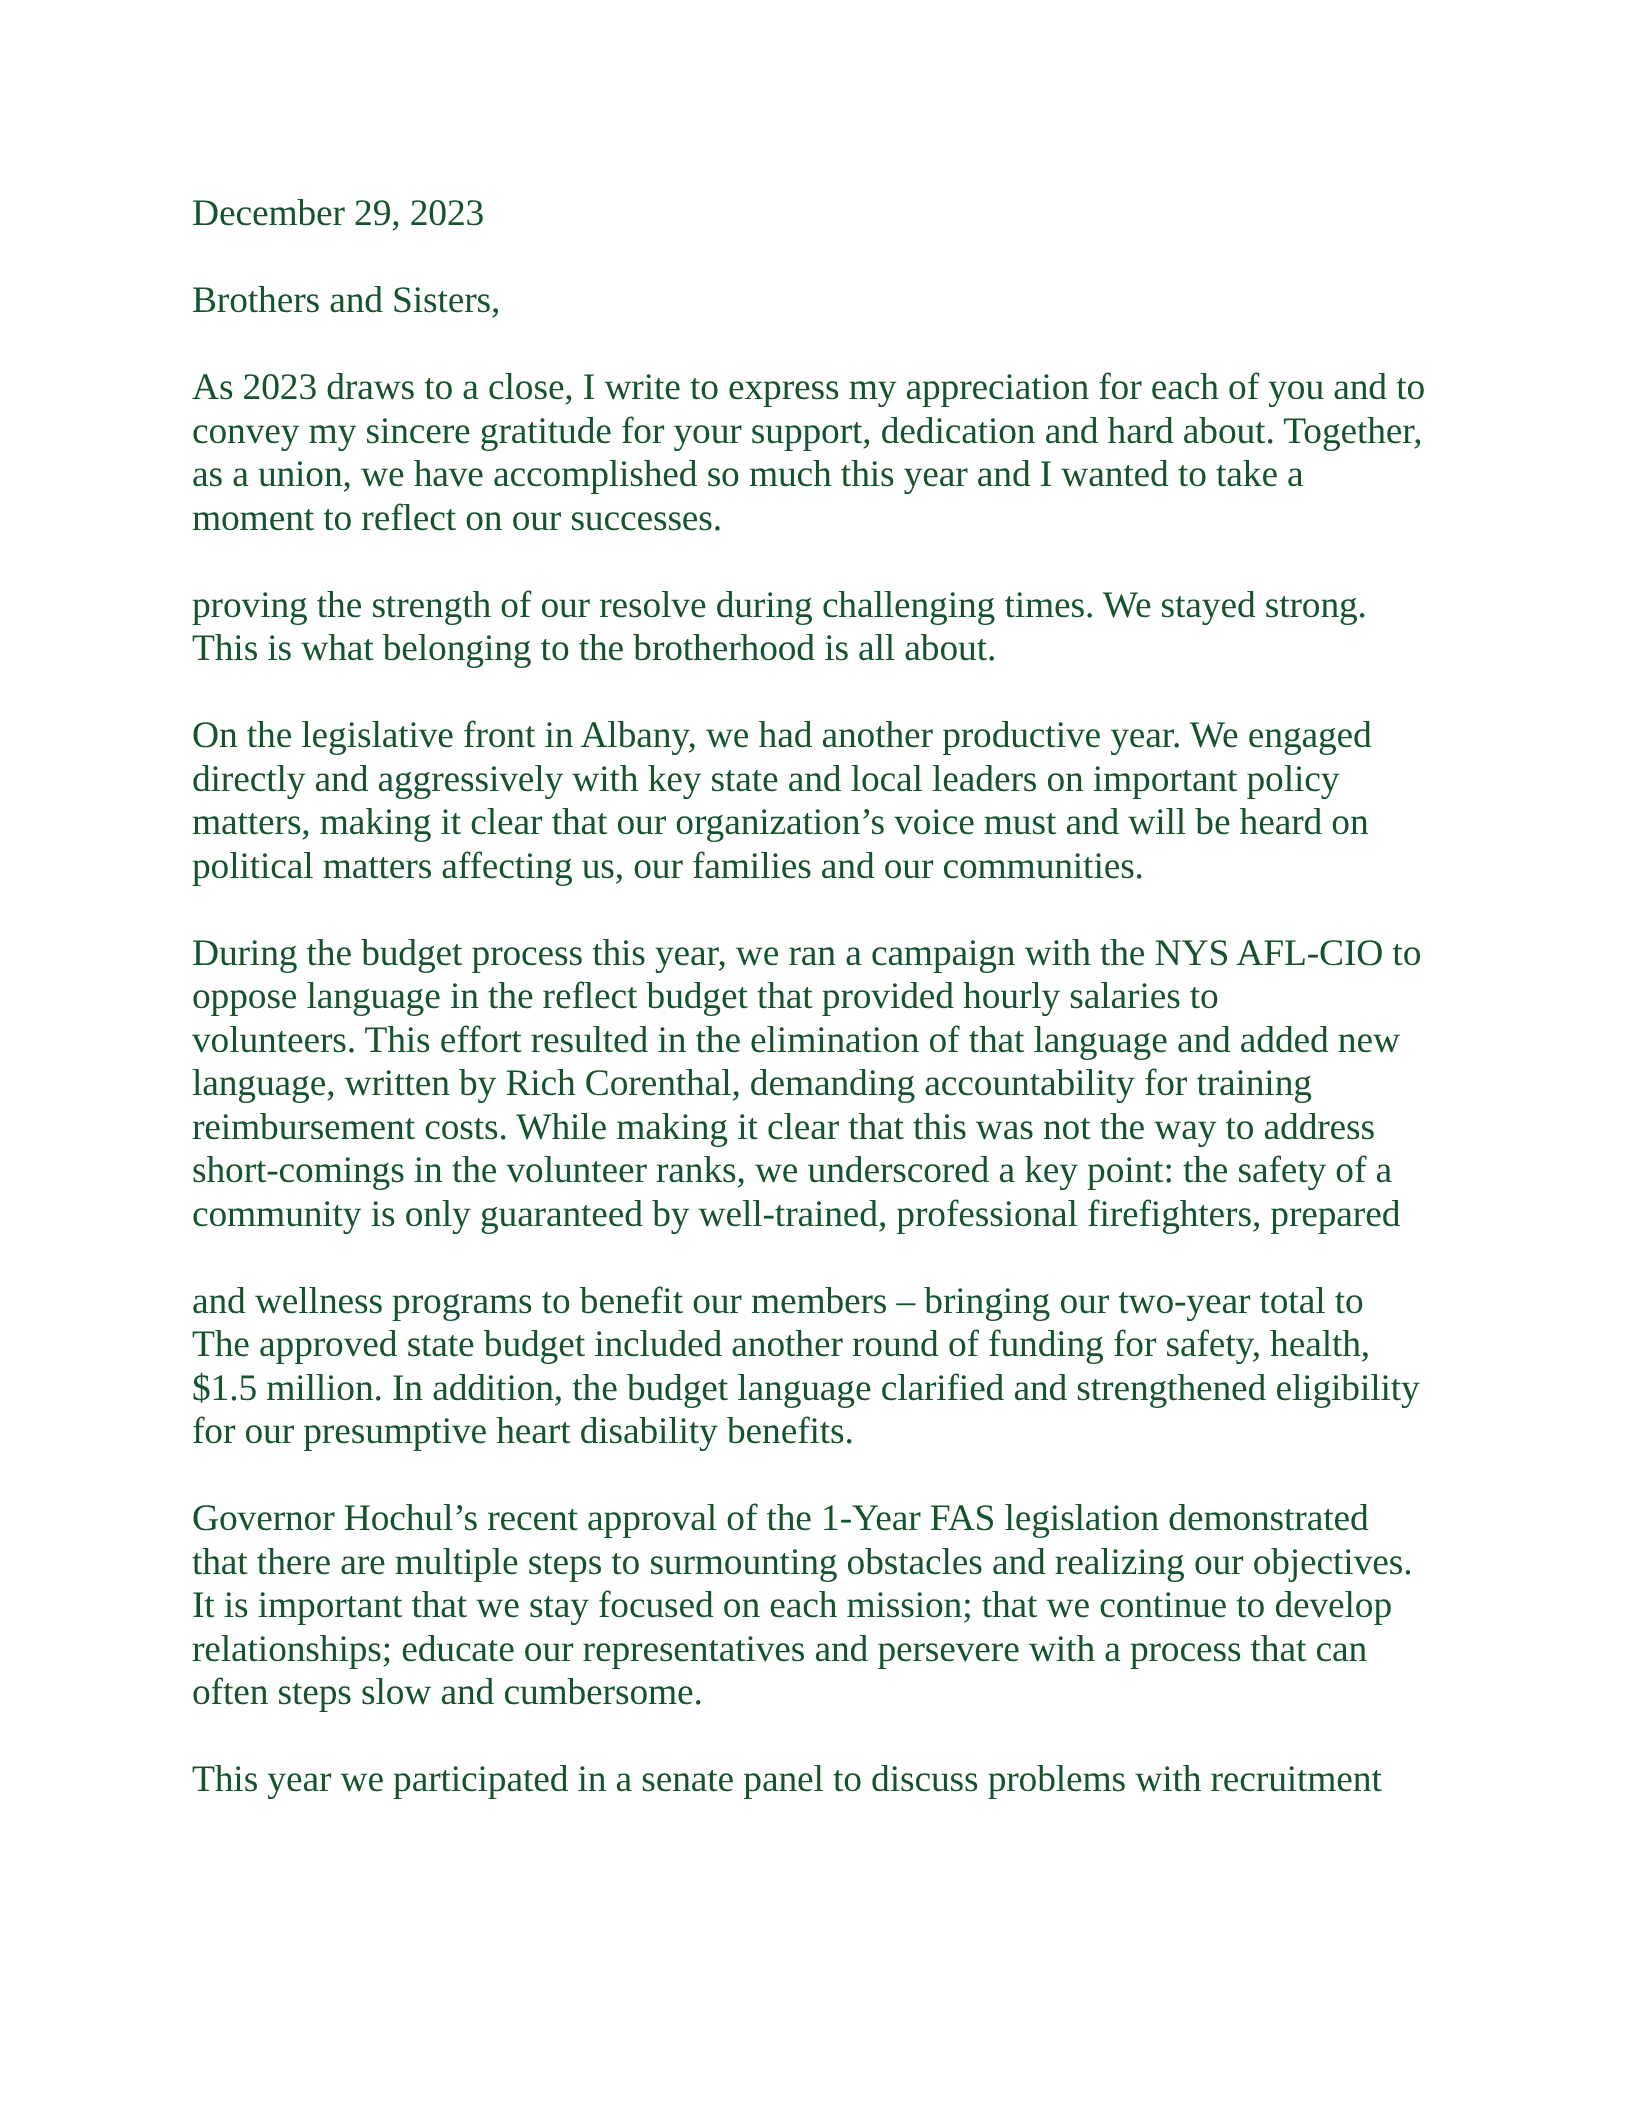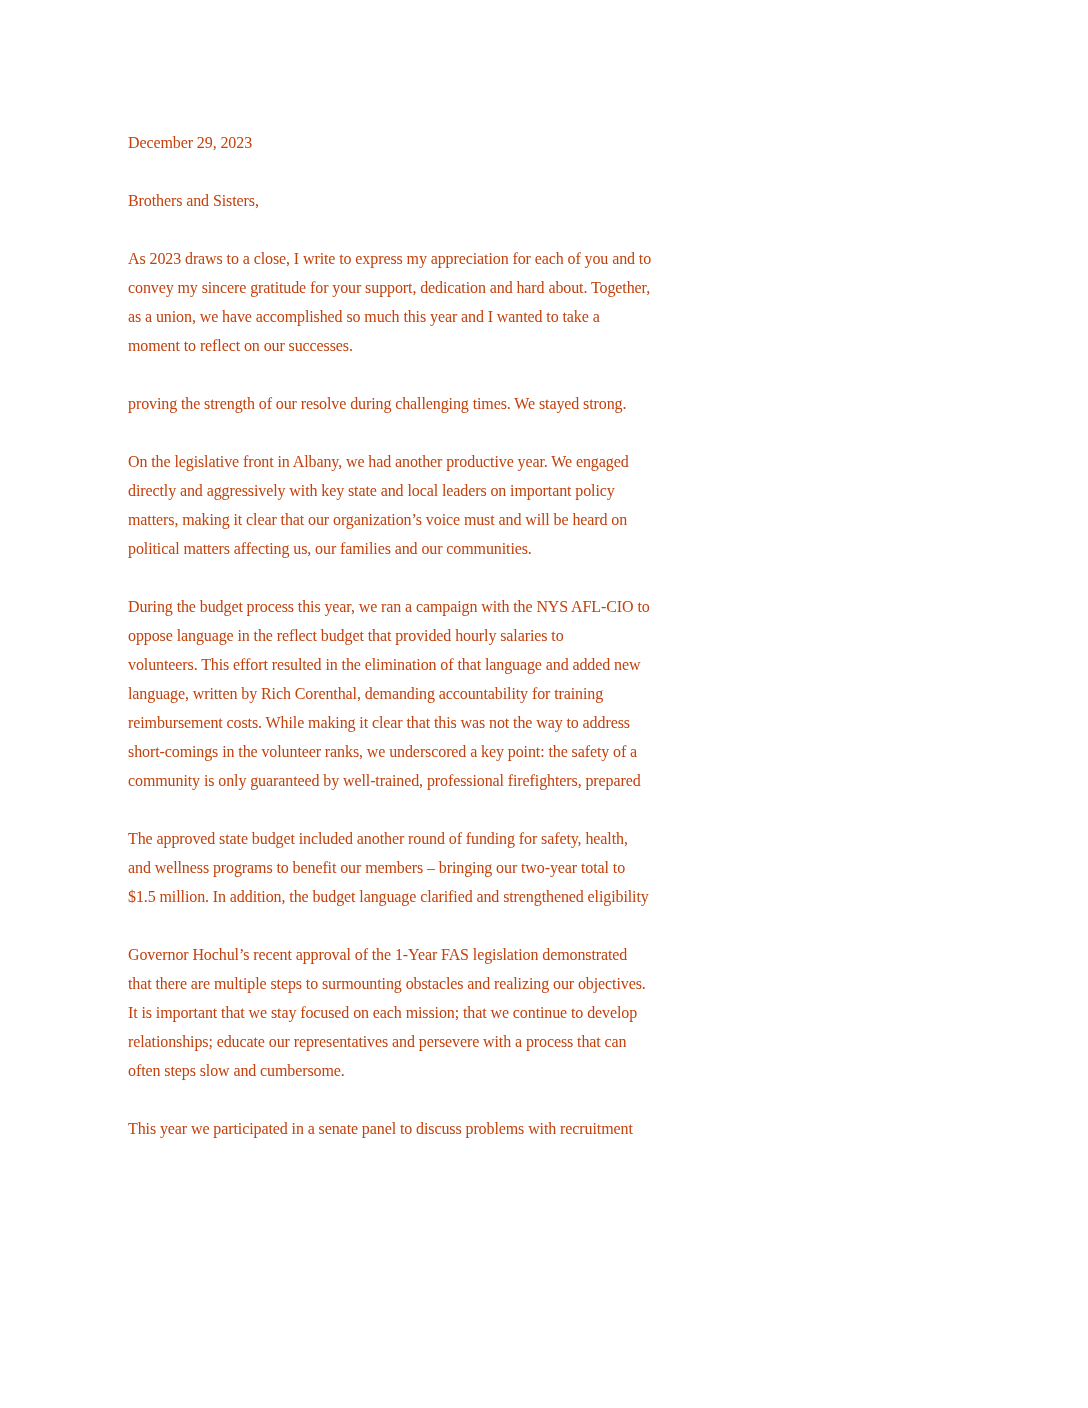--- a/index.html
+++ b/index.html
@@ -1,20 +1,20 @@
 <!DOCTYPE html>
 <html><head>
   <meta charset="utf-8">
   <style>
     html, body { margin: 0; padding: 0; background: #ffffff; }
     body { width: 1088px; height: 1408px; overflow: hidden; position: relative; }
     .page {
       position: absolute; left: 128px; top: 128px; width: 840px;
       font-family: "Liberation Serif", "DejaVu Serif", serif;
-      font-size: 16px; line-height: 29px; color: #c2410c;
+      font-size: 25px; line-height: 29px; color: #14532d;
       letter-spacing: -0.1px;
     }
     .para { margin: 0 0 29px 0; }
     .line { display: block; white-space: nowrap; }
   </style>
 </head>
 <body>
 
 <div class="page">
   <p class="para">
@@ -26,43 +26,45 @@
 
   <p class="para">
     <span class="line">As 2023 draws to a close, I write to express my appreciation for each of you and to</span>
     <span class="line">convey my sincere gratitude for your support, dedication and hard about. Together,</span>
     <span class="line">as a union, we have accomplished so much this year and I wanted to take a</span>
     <span class="line">moment to reflect on our successes.</span>
   </p>
 
   <p class="para">
     <span class="line">proving the strength of our resolve during challenging times. We stayed strong.</span>
+    <span class="line">This is what belonging to the brotherhood is all about.</span>
   </p>
 
   <p class="para">
     <span class="line">On the legislative front in Albany, we had another productive year. We engaged</span>
     <span class="line">directly and aggressively with key state and local leaders on important policy</span>
     <span class="line">matters, making it clear that our organization’s voice must and will be heard on</span>
     <span class="line">political matters affecting us, our families and our communities.</span>
   </p>
 
   <p class="para">
     <span class="line">During the budget process this year, we ran a campaign with the NYS AFL-CIO to</span>
     <span class="line">oppose language in the reflect budget that provided hourly salaries to</span>
     <span class="line">volunteers. This effort resulted in the elimination of that language and added new</span>
     <span class="line">language, written by Rich Corenthal, demanding accountability for training</span>
     <span class="line">reimbursement costs. While making it clear that this was not the way to address</span>
     <span class="line">short-comings in the volunteer ranks, we underscored a key point: the safety of a</span>
     <span class="line">community is only guaranteed by well-trained, professional firefighters, prepared</span>
   </p>
 
   <p class="para">
+    <span class="line">and wellness programs to benefit our members – bringing our two-year total to</span>
     <span class="line">The approved state budget included another round of funding for safety, health,</span>
-    <span class="line">and wellness programs to benefit our members – bringing our two-year total to</span>
     <span class="line">$1.5 million. In addition, the budget language clarified and strengthened eligibility</span>
+    <span class="line">for our presumptive heart disability benefits.</span>
   </p>
 
   <p class="para">
     <span class="line">Governor Hochul’s recent approval of the 1-Year FAS legislation demonstrated</span>
     <span class="line">that there are multiple steps to surmounting obstacles and realizing our objectives.</span>
     <span class="line">It is important that we stay focused on each mission; that we continue to develop</span>
     <span class="line">relationships; educate our representatives and persevere with a process that can</span>
     <span class="line">often steps slow and cumbersome.</span>
   </p>
 

